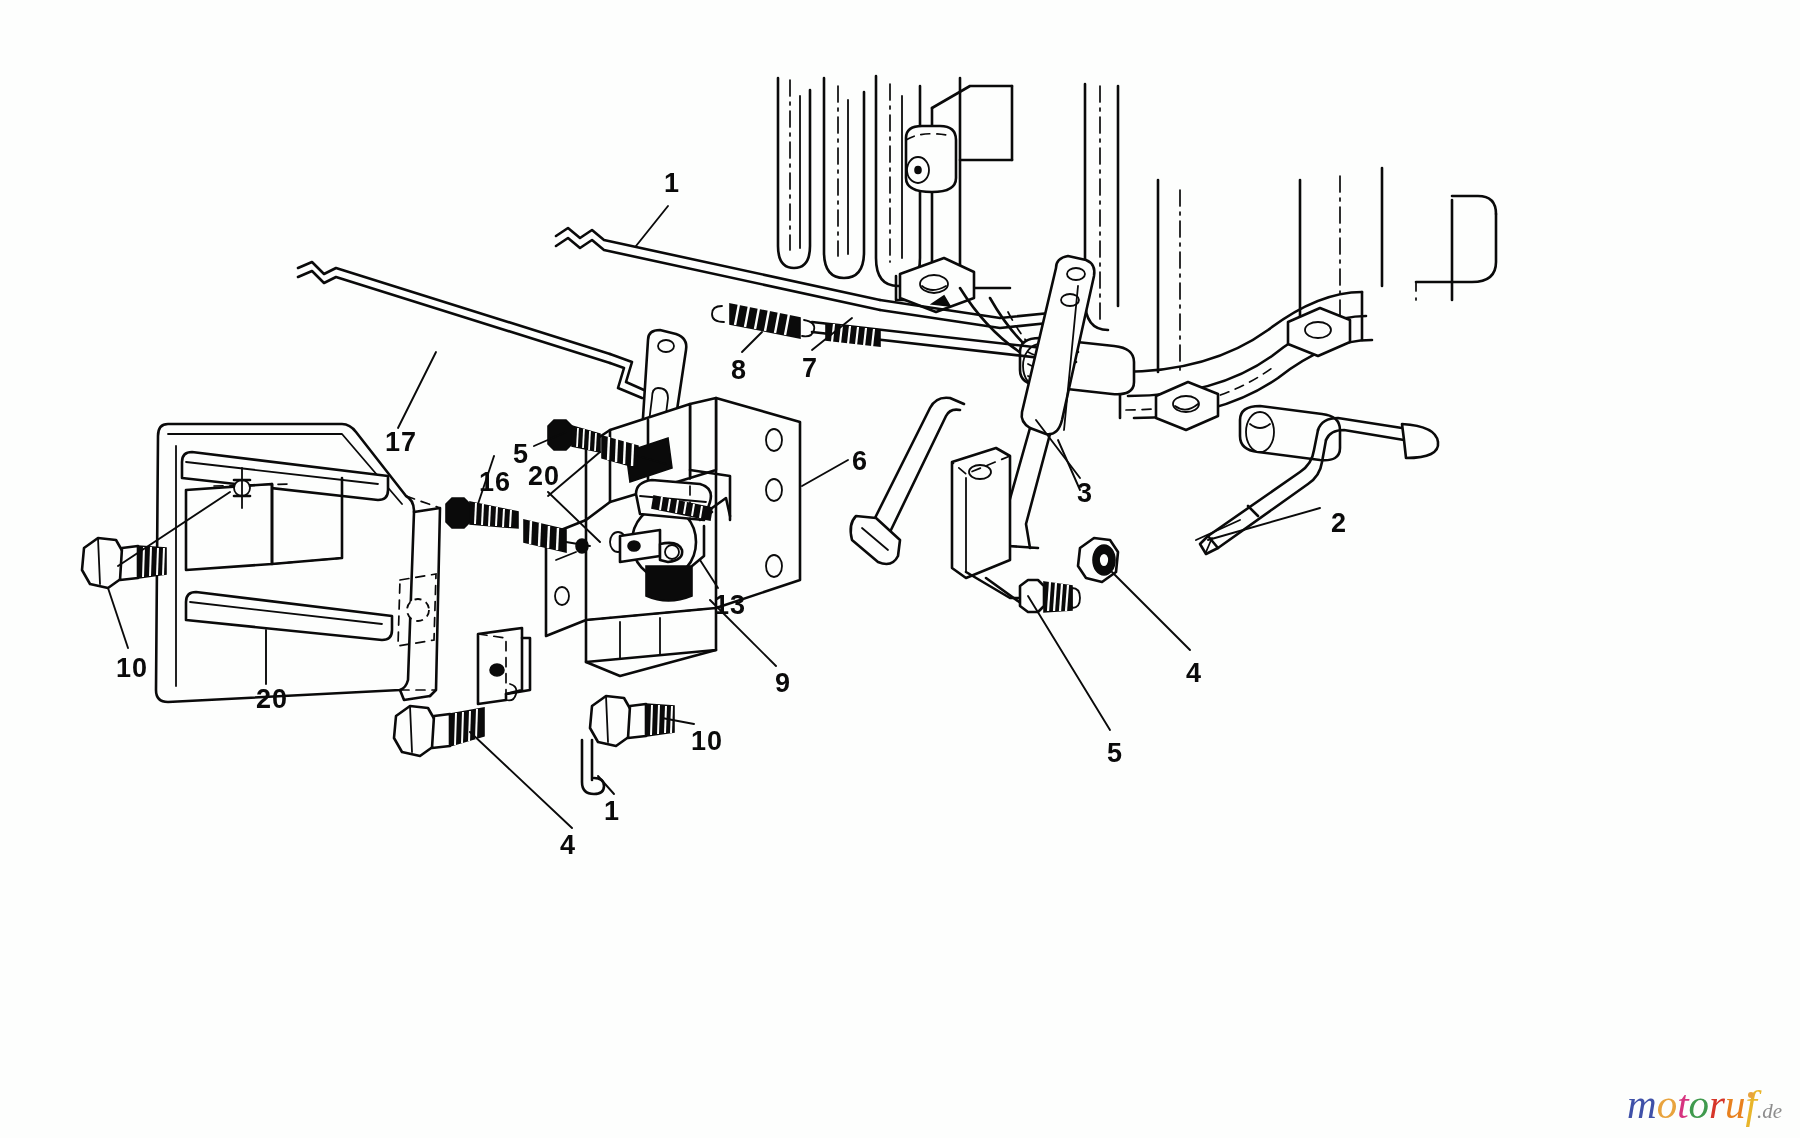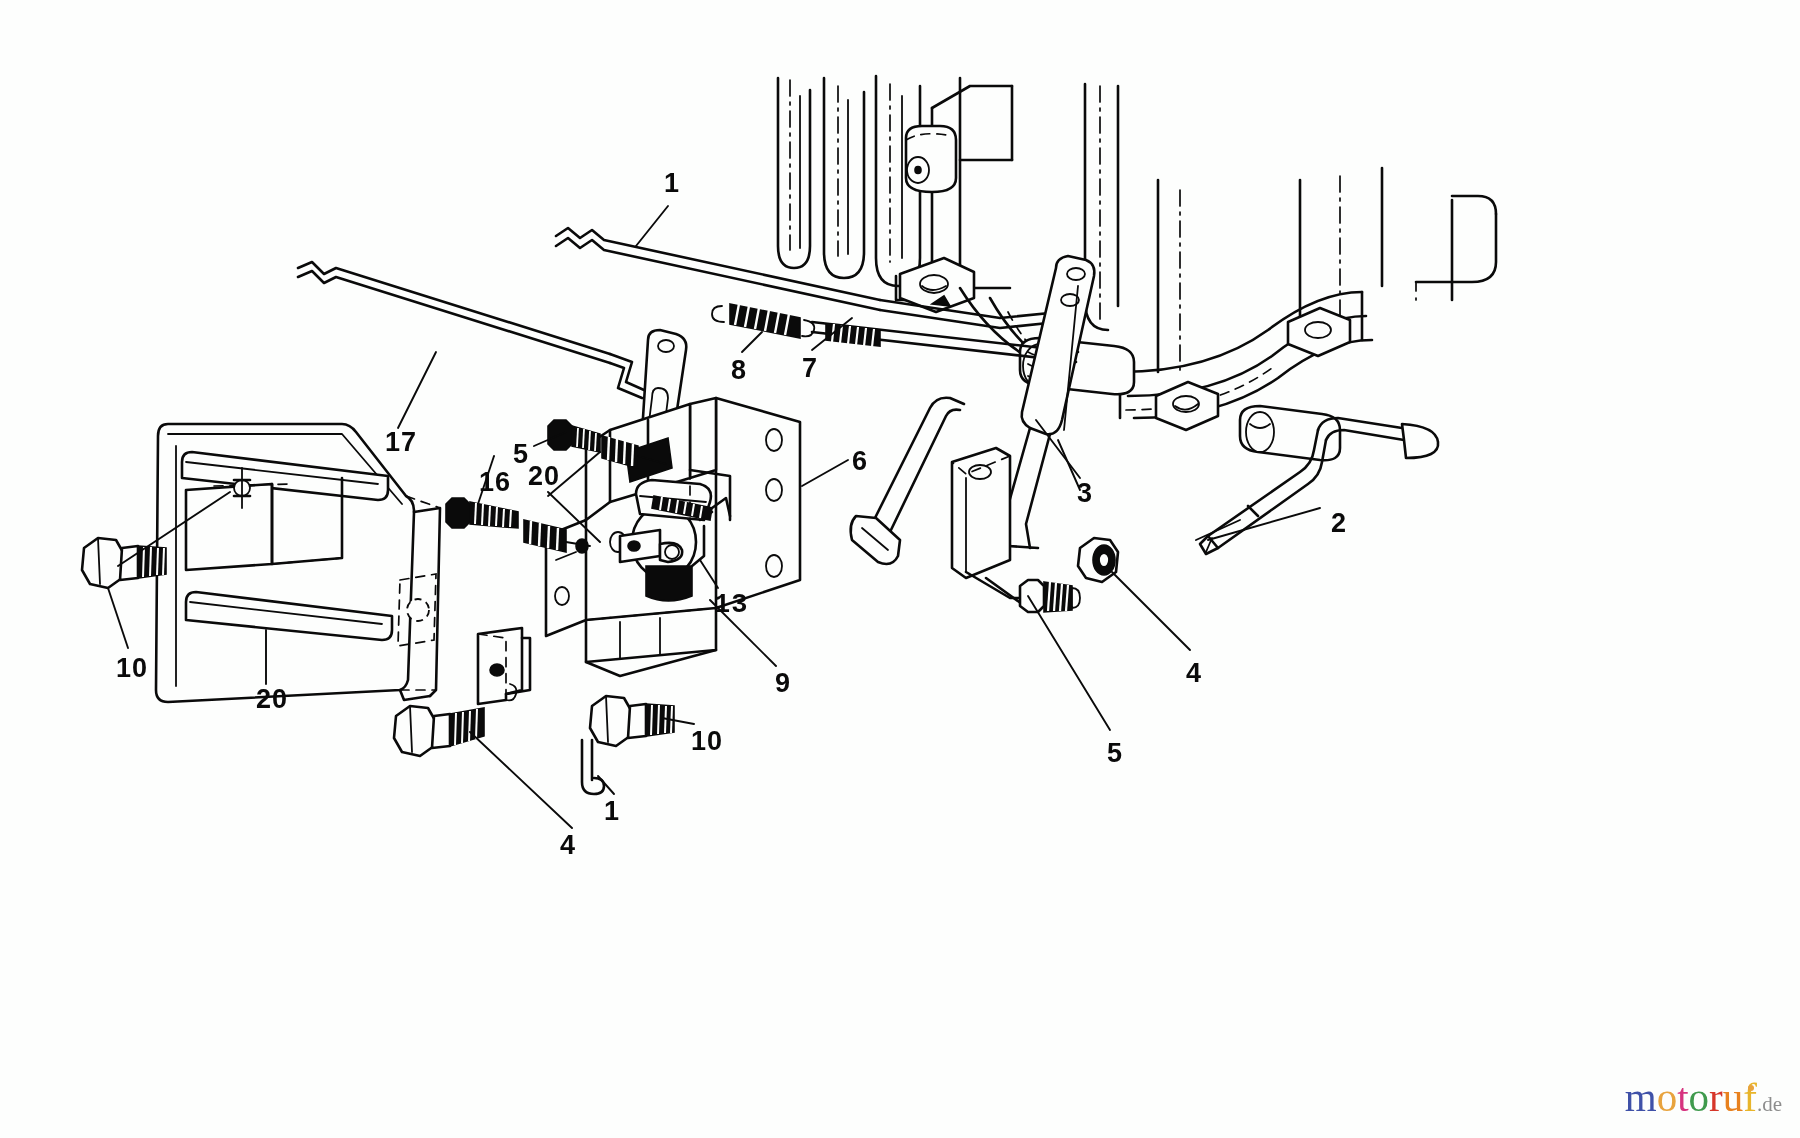--- a/index.html
+++ b/index.html
@@ -29,26 +29,27 @@
     font-size: 27px;
     color: #0a0a0a;
     letter-spacing: 1px;
     line-height: 1;
     user-select: none;
     white-space: nowrap;
   }
   #watermark {
     position: absolute;
     right: 18px;
-    bottom: 20px;
+    bottom: 13px;
     font-family: "Liberation Serif", serif;
     font-size: 41px;
     line-height: 1;
     white-space: nowrap;
     user-select: none;
+    font-style: italic;
   }
   #watermark span { font-weight: 400; }
   #watermark .suffix {
     font-size: 21px;
     color: #8d8d8d;
     vertical-align: baseline;
   }
   #watermark .dotacc {
     position: relative;
     display: inline-block;
@@ -471,21 +472,21 @@
   <div class="callout" style="left:1186px;top:660px;">4</div>
   <div class="callout" style="left:1107px;top:740px;">5</div>
   <div class="callout" style="left:852px; top:448px;">6</div>
   <div class="callout" style="left:802px; top:355px;">7</div>
   <div class="callout" style="left:731px; top:357px;">8</div>
   <div class="callout" style="left:775px; top:670px;">9</div>
   <div class="callout" style="left:116px; top:655px;">10</div>
   <div class="callout" style="left:691px; top:728px;">10</div>
   <div class="callout" style="left:604px; top:798px;">1</div>
   <div class="callout" style="left:560px; top:832px;">4</div>
-  <div class="callout" style="left:714px; top:592px;font-family:Liberation Mono, monospace;">13</div>
+  <div class="callout" style="left:714px; top:592px;">13</div>
   <div class="callout" style="left:528px; top:463px;">20</div>
   <div class="callout" style="left:513px; top:441px;">5</div>
   <div class="callout" style="left:479px; top:426px;margin-top:43px;">16</div>
   <div class="callout" style="left:385px; top:429px;">17</div>
   <div class="callout" style="left:256px; top:686px;">20</div>
 
   <div id="watermark">
     <span style="color: rgb(63, 81, 168);">m</span><span style="color: rgb(232, 163, 61);">o</span><span style="color: rgb(214, 51, 127);">t</span><span style="color: rgb(63, 154, 77);">o</span><span style="color: rgb(214, 54, 42);">r</span><span style="color: rgb(232, 129, 30);">u</span><span style="color: rgb(232, 181, 42);">f</span><span class="dotacc"><i></i></span><span class="suffix" style="color: rgb(141, 141, 141);">.de</span>
   </div>
 

